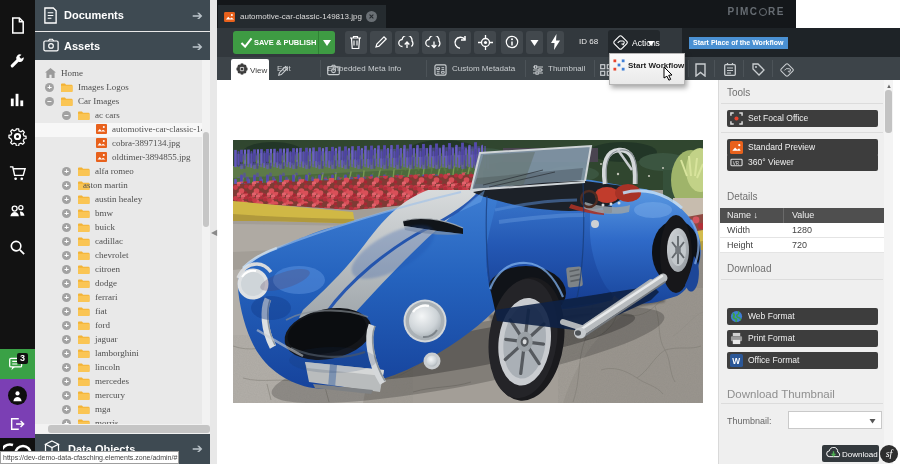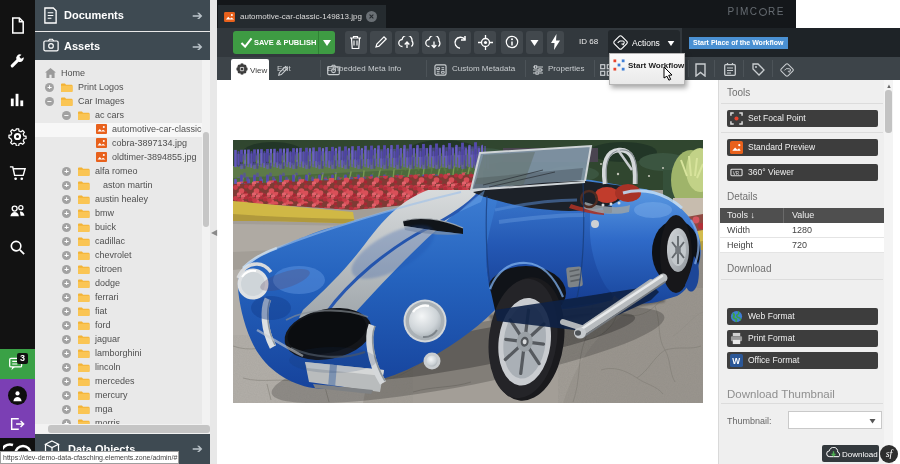--- a/index.html
+++ b/index.html
@@ -13,48 +13,48 @@
 #ib-purple { position:absolute; left:0; top:379px; width:35px; height:59px; background:#7b3fb4; }
 #ib-black { position:absolute; left:0; top:438px; width:35px; height:26px; background:#101010; }
 
 
 #treepanel { left:35px; top:0; width:175px; height:464px; background:#e9e9e9; overflow:hidden; z-index:20; }
 .acch { position:absolute; left:0; width:175px; background:#3e4a52; color:#fff; }
 .acch .t { position:absolute; left:29px; font-size:11px; font-weight:bold; color:#fff; }
 .acch .arr { position:absolute; right:7px; color:#b9c2c8; font-size:13px; }
 .tree { position:absolute; left:0; top:60px; width:167px; height:364px; font-size:9px; color:#4f4f4f; }
 .trow { position:absolute; height:14px; line-height:14px; white-space:nowrap; }
-.trow .lbl { position:absolute; top:0; }
+.trow .lbl { position:absolute; top:0;font-family:Liberation Serif, serif; }
 .pm { position:absolute; top:2.5px; width:9px; height:9px; border-radius:50%; background:#a2a2a2; color:#fff; text-align:center; font-size:8px; line-height:9px; font-weight:bold; }
 .folder { position:absolute; top:2.5px; width:11.5px; height:9px; }
 .imgic { position:absolute; top:2px; width:11px; height:10px; background:#e8611c; border-radius:1px; }
 #sel-row { position:absolute; left:0; top:123px; width:167px; height:14px; background:#f7f7f7; }
 
 
 #tree-vsb { position:absolute; left:167px; top:60px; width:8px; height:364px; background:#f2f2f2; }
 #tree-vsb .thumb { position:absolute; left:1px; top:72px; width:6px; height:95px; background:#c6c6c6; border-radius:3px; }
 #tree-hsb { position:absolute; left:0; top:424px; width:175px; height:10px; background:#f2f2f2; }
 #tree-hsb .thumb { position:absolute; left:13px; top:1px; width:162px; height:8px; background:#c5c5c5; border-radius:3px; }
 
 
 #splitter { left:210px; top:0; width:7px; height:464px; background:#e8e8e8; z-index:25; }
 
 
 #tabbar { left:210px; top:0; width:586px; height:28px; background:#14171a; z-index:10; }
 #doctab { position:absolute; left:8px; top:5px; width:168px; height:23px; background:#252b2f; color:#dcdcdc; font-size:8px; }
-#pimlogo { position:absolute; right:11px; top:6px; color:#666c72; font-size:10px; font-weight:normal; letter-spacing:1.5px; }
+#pimlogo { position:absolute; right:11px; top:6px; color:#666c72; font-size:10px; font-weight:bold; letter-spacing:1.5px; }
 
 #toolbar { left:216px; top:28px; width:684px; height:29px; background:#32383d; }
 #toolbar-dark { position:absolute; left:466px; top:0; width:218px; height:29px; background:#1e2327; }
 .tbtn { position:absolute; top:3px; height:23px; background:#42484d; border-radius:3px; }
 #savebtn { position:absolute; left:17px; top:3px; width:102px; height:23px; background:#3e9b43; border-radius:3px; color:#fff; }
 #savebtn .cap { position:absolute; left:21px; top:7px; font-size:7.5px; font-weight:bold; white-space:nowrap; }
 #savebtn .sep { position:absolute; right:16px; top:0; width:1px; height:23px; background:#2f8234; }
 #idlabel { position:absolute; left:363px; top:9px; color:#e8e8e8; font-size:8px; }
-#actionsbtn { position:absolute; left:392px; top:2px; width:72px; height:25px; background:#23282c; border-radius:3px; color:#fff; }
+#actionsbtn { position:absolute; left:392px; top:2px; width:52px; height:25px; background:#23282c; border-radius:3px; color:#fff; }
 #wflabel { position:absolute; left:473px; top:9px; height:12px; background:#4a90d2; color:#fff; font-size:7px; font-weight:bold; line-height:12px; padding:0 4px; white-space:nowrap; }
 
 #tabstrip { left:216px; top:57px; width:684px; height:23px; background:#3d4449; color:#c9cdd0; font-size:8px; }
 .ts-sep { position:absolute; top:3px; width:1px; height:17px; background:#4c5358; }
 .ts-item { position:absolute; top:7px; white-space:nowrap; }
 #viewtab { position:absolute; left:15px; top:2px; width:38px; height:21px; background:#fff; border-radius:2px 2px 0 0; color:#3c3c3c; }
 
 
 #content { left:217px; top:80px; width:501px; height:384px; background:#fff; }
 #carimg { position:absolute; left:16px; top:60px; width:470px; height:263px; }
@@ -170,21 +170,21 @@
           <path d="M6 0L0 5h1.5v6h3.3V7.5h2.4V11h3.3V5H12z" fill="#9a9a9a"></path>
         </svg>
         <span class="lbl" style="left:26px">Home</span>
       </div>
       <div class="trow" style="left:0;top:20px;width:167px">
         <span class="pm" style="left:10px">+</span>
         <svg class="folder" style="left:26px" viewBox="0 0 13 10">
           <path d="M0 1.5A1 1 0 011 .5h3.5l1.2 1.4H12a1 1 0 011 1V9a1 1 0 01-1 1H1a1 1 0 01-1-1z" fill="#f3b234"></path>
           <path d="M0 3h13v6a1 1 0 01-1 1H1a1 1 0 01-1-1z" fill="#fac554"></path>
         </svg>
-        <span class="lbl" style="left:43px">Print Logos</span>
+        <span class="lbl" style="left:43px">Images Logos</span>
       </div>
       <div class="trow" style="left:0;top:34px;width:167px">
         <span class="pm" style="left:10px">−</span>
         <svg class="folder" style="left:26px" viewBox="0 0 13 10">
           <path d="M0 1.5A1 1 0 011 .5h3.5l1.2 1.4H12a1 1 0 011 1V9a1 1 0 01-1 1H1a1 1 0 01-1-1z" fill="#f3b234"></path>
           <path d="M0 3h13v6a1 1 0 01-1 1H1a1 1 0 01-1-1z" fill="#fac554"></path>
         </svg>
         <span class="lbl" style="left:43px">Car Images</span>
       </div>
       <div class="trow" style="left:0;top:48px;width:167px">
@@ -229,21 +229,21 @@
           <path d="M0 3h13v6a1 1 0 01-1 1H1a1 1 0 01-1-1z" fill="#fac554"></path>
         </svg>
         <span class="lbl" style="left:60px">alfa romeo</span>
       </div>
       <div class="trow" style="left:0;top:118px;width:167px">
         <span class="pm" style="left:27px">+</span>
         <svg class="folder" style="left:43px" viewBox="0 0 13 10">
           <path d="M0 1.5A1 1 0 011 .5h3.5l1.2 1.4H12a1 1 0 011 1V9a1 1 0 01-1 1H1a1 1 0 01-1-1z" fill="#f3b234"></path>
           <path d="M0 3h13v6a1 1 0 01-1 1H1a1 1 0 01-1-1z" fill="#fac554"></path>
         </svg>
-        <span class="lbl" style="left:68px">aston martin</span>
+        <span class="lbl" style="left:48px">aston martin</span>
       </div>
       <div class="trow" style="left:0;top:132px;width:167px">
         <span class="pm" style="left:27px">+</span>
         <svg class="folder" style="left:43px" viewBox="0 0 13 10">
           <path d="M0 1.5A1 1 0 011 .5h3.5l1.2 1.4H12a1 1 0 011 1V9a1 1 0 01-1 1H1a1 1 0 01-1-1z" fill="#f3b234"></path>
           <path d="M0 3h13v6a1 1 0 01-1 1H1a1 1 0 01-1-1z" fill="#fac554"></path>
         </svg>
         <span class="lbl" style="left:60px">austin healey</span>
       </div>
       <div class="trow" style="left:0;top:146px;width:167px">
@@ -519,21 +519,21 @@
     <span style="margin-left:18px">Custom Metadata</span>
   </div>
   <div class="ts-sep" style="left:309px"></div>
   <div class="ts-item" style="left:316px">
     <svg style="position:absolute;left:0;top:0;width:12px;height:12px" viewBox="0 0 12 12">
         <path d="M1 3h10M1 6h10M1 9h10" stroke="#c9cdd0" stroke-width="1.2"></path>
         <rect x="2.5" y="1.8" width="2.2" height="2.4" fill="#3d4449" stroke="#c9cdd0" stroke-width="1"></rect>
         <rect x="7" y="4.8" width="2.2" height="2.4" fill="#3d4449" stroke="#c9cdd0" stroke-width="1"></rect>
         <rect x="4" y="7.8" width="2.2" height="2.4" fill="#3d4449" stroke="#c9cdd0" stroke-width="1"></rect>
       </svg>
-    <span style="margin-left:16px">Properties</span>
+    <span style="margin-left:16px">Thumbnail</span>
   </div>
   <div class="ts-sep" style="left:378px"></div>
   <div class="ts-item" style="left:384px">
     <svg style="position:absolute;left:0;top:0;width:12px;height:13px" viewBox="0 0 12 13">
         <rect x="0.7" y="0.7" width="4" height="4" fill="none" stroke="#c9cdd0" stroke-width="1.2"></rect>
         <rect x="7.3" y="0.7" width="4" height="4" fill="none" stroke="#c9cdd0" stroke-width="1.2"></rect>
         <rect x="0.7" y="7.3" width="4" height="4" fill="none" stroke="#c9cdd0" stroke-width="1.2"></rect>
         <rect x="7.3" y="7.3" width="4" height="4" fill="none" stroke="#c9cdd0" stroke-width="1.2"></rect>
       </svg>
   </div>
@@ -856,42 +856,42 @@
 </div>
 
 <div class="abs" id="rightpanel">
   <div class="rp-h" style="top:7px">Tools</div>
   <div class="rp-hr" style="top:23px"></div>
   <div class="rp-btn" style="top:30px">
     <svg class="ic" viewBox="0 0 14 14">
         <path d="M1 4V1h3M10 1h3v3M13 10v3h-3M4 13H1v-3" fill="none" stroke="#ddd" stroke-width="1.6"></path>
         <circle cx="7" cy="7" r="2.2" fill="#e8432d"></circle>
       </svg>
-    <span class="t">Set Focal Point</span>
+    <span class="t">Set Focal Office</span>
   </div>
   <div class="rp-hr" style="top:52px"></div>
   <div class="rp-btn" style="top:59px">
     <svg class="ic" viewBox="0 0 14 14">
         <rect width="14" height="14" rx="2" fill="#e8611c"></rect>
         <path d="M2.5 10.5l3-3.6 2.3 2.6 2-1.7 1.7 2.7z" fill="#fff"></path>
         <circle cx="10" cy="4.5" r="1.2" fill="#fff"></circle>
       </svg>
     <span class="t">Standard Preview</span>
   </div>
-  <div class="rp-btn" style="top:84px">
+  <div class="rp-btn" style="top:74px">
     <svg class="ic" viewBox="0 0 14 14">
         <rect x="1" y="3.5" width="12" height="7" rx="1" fill="none" stroke="#ddd" stroke-width="1.2"></rect>
         <text x="3" y="9.3" font-size="5" fill="#ddd" font-family="Liberation Sans, sans-serif">VR</text>
       </svg>
     <span class="t">360° Viewer</span>
   </div>
   <div class="rp-h" style="top:111px">Details</div>
   <div id="dettable">
     <div id="dt-head">
-      <span style="position:absolute;left:7px;top:2px">Tools ↓</span>
+      <span style="position:absolute;left:7px;top:2px">Name ↓</span>
       <span style="position:absolute;left:63px;top:0;width:1px;height:15px;background:#6a6a6a"></span>
       <span style="position:absolute;left:72px;top:2px">Value</span>
     </div>
     <div class="dt-row" style="top:15px">
         <span style="position:absolute;left:7px;top:2px">Width</span>
         <span style="position:absolute;left:72px;top:2px">1280</span>
       </div>
     <div class="dt-row" style="top:30px">
         <span style="position:absolute;left:7px;top:2px">Height</span>
         <span style="position:absolute;left:72px;top:2px">720</span>

